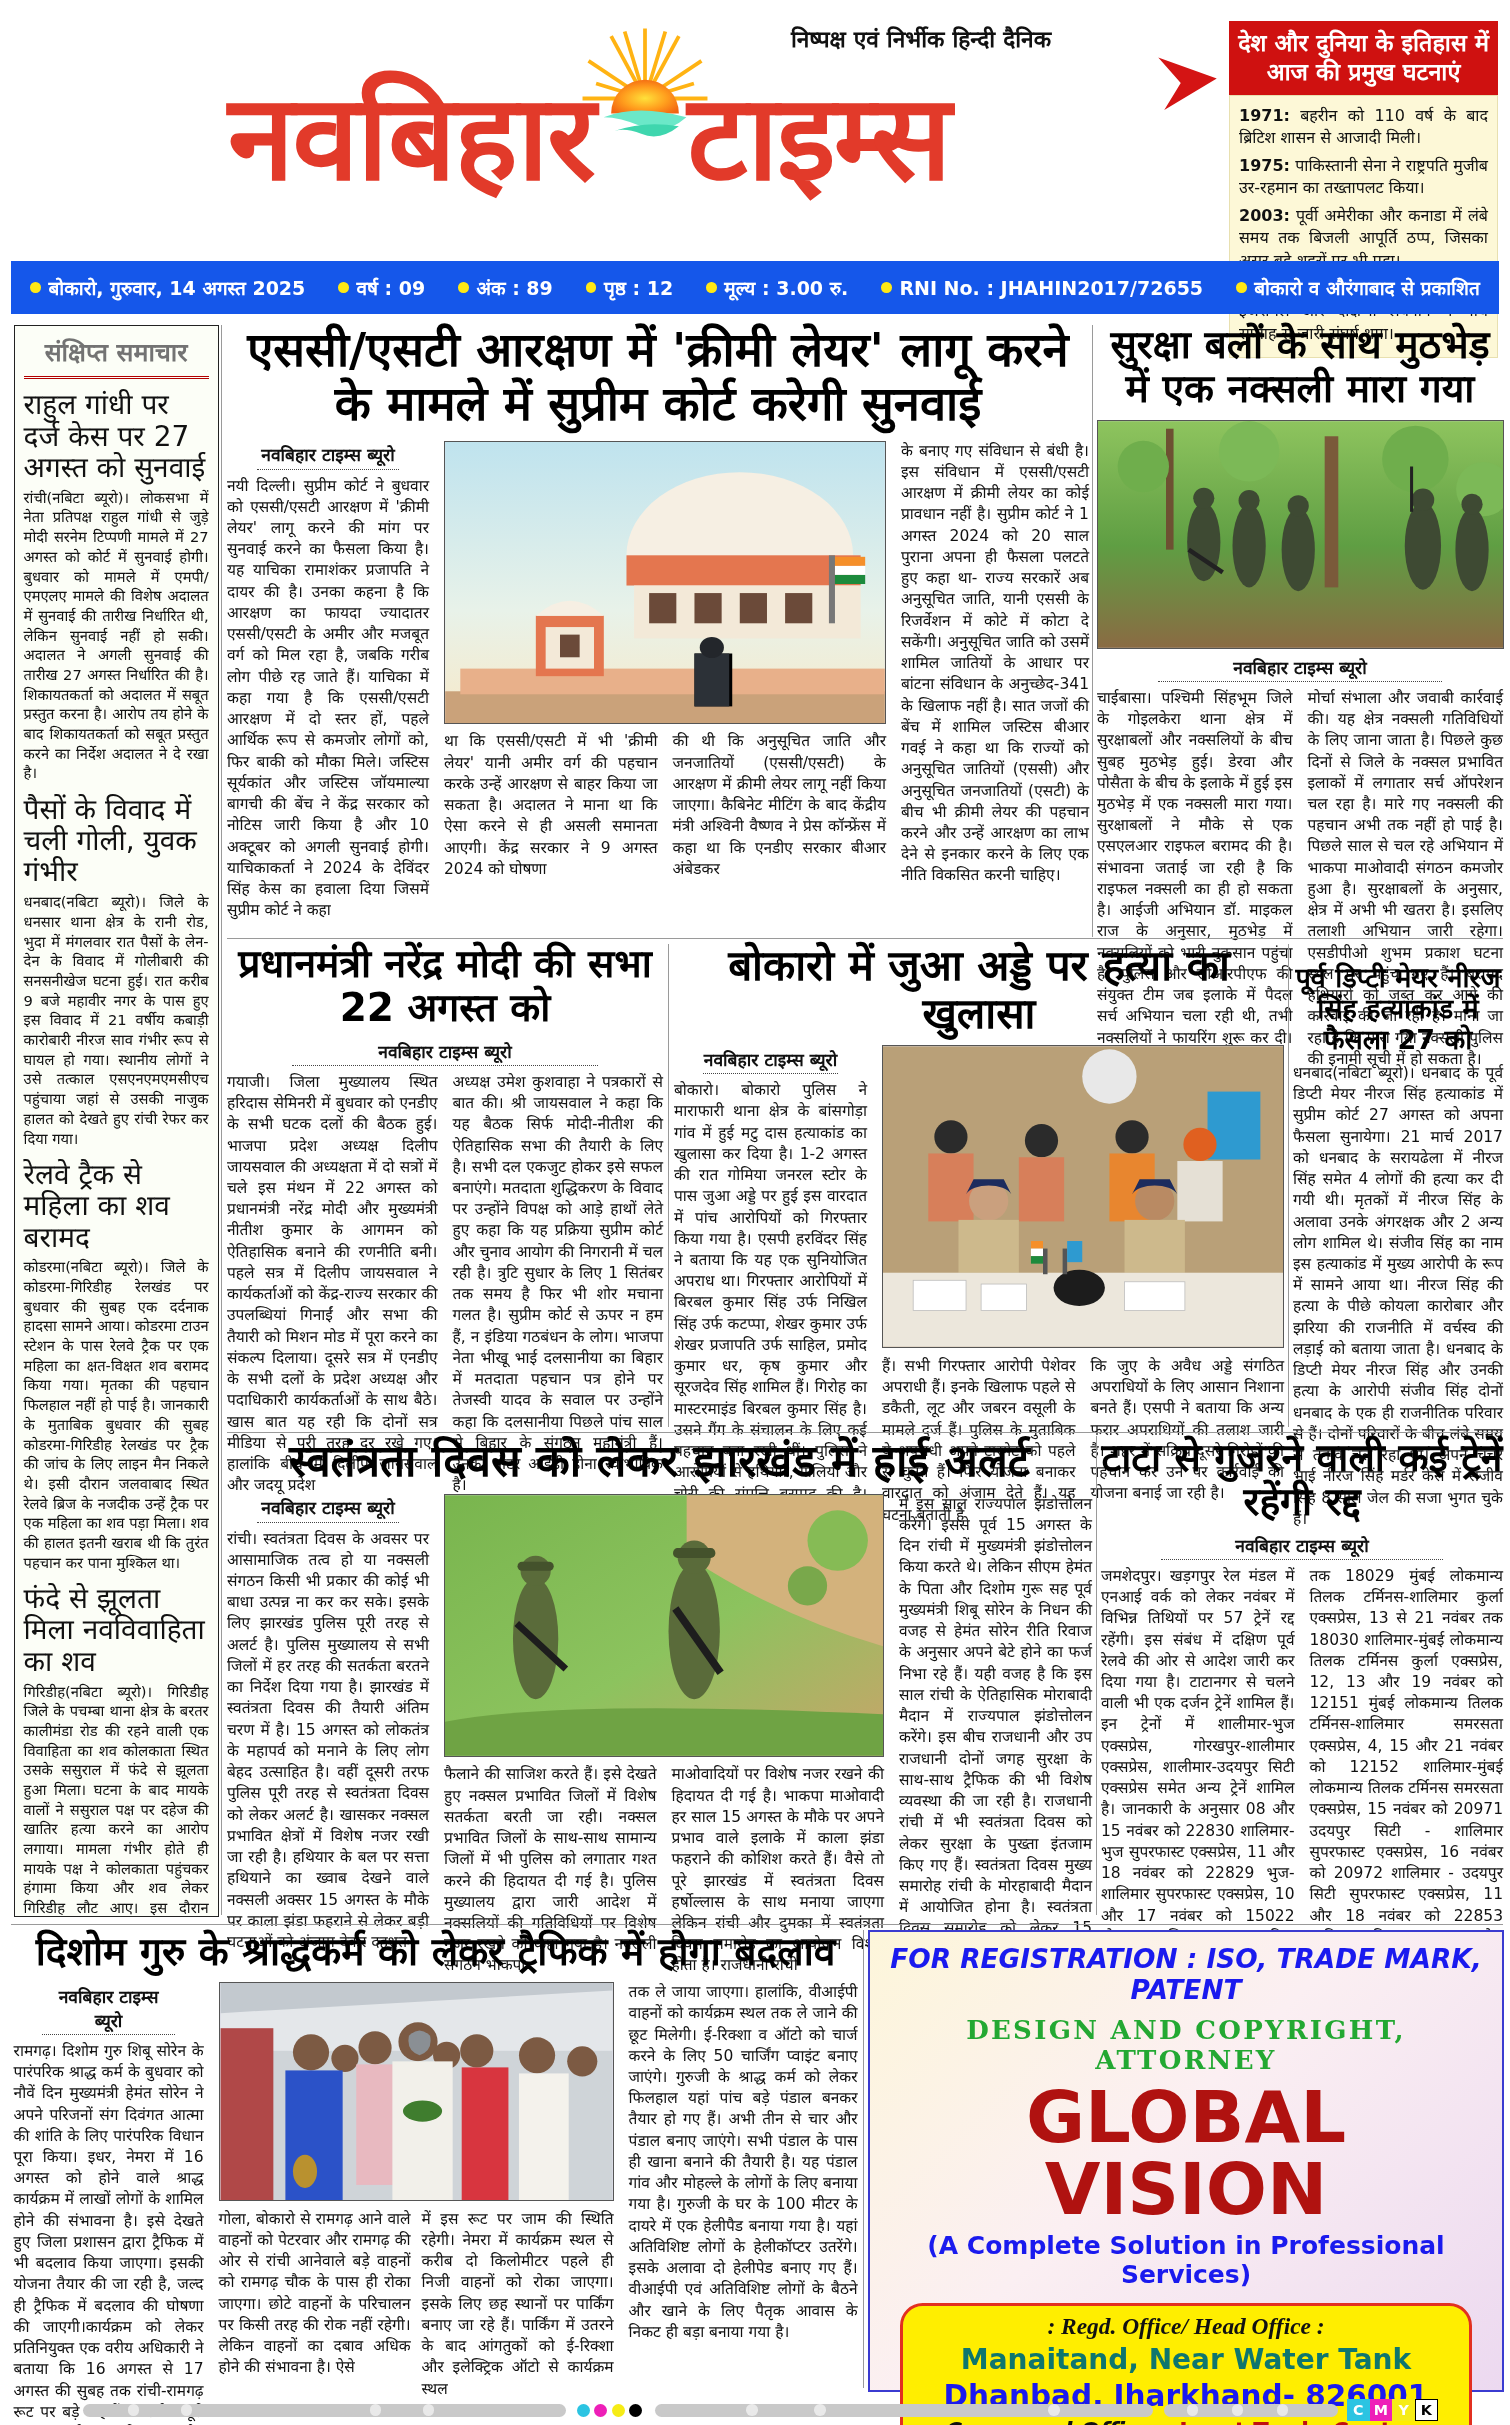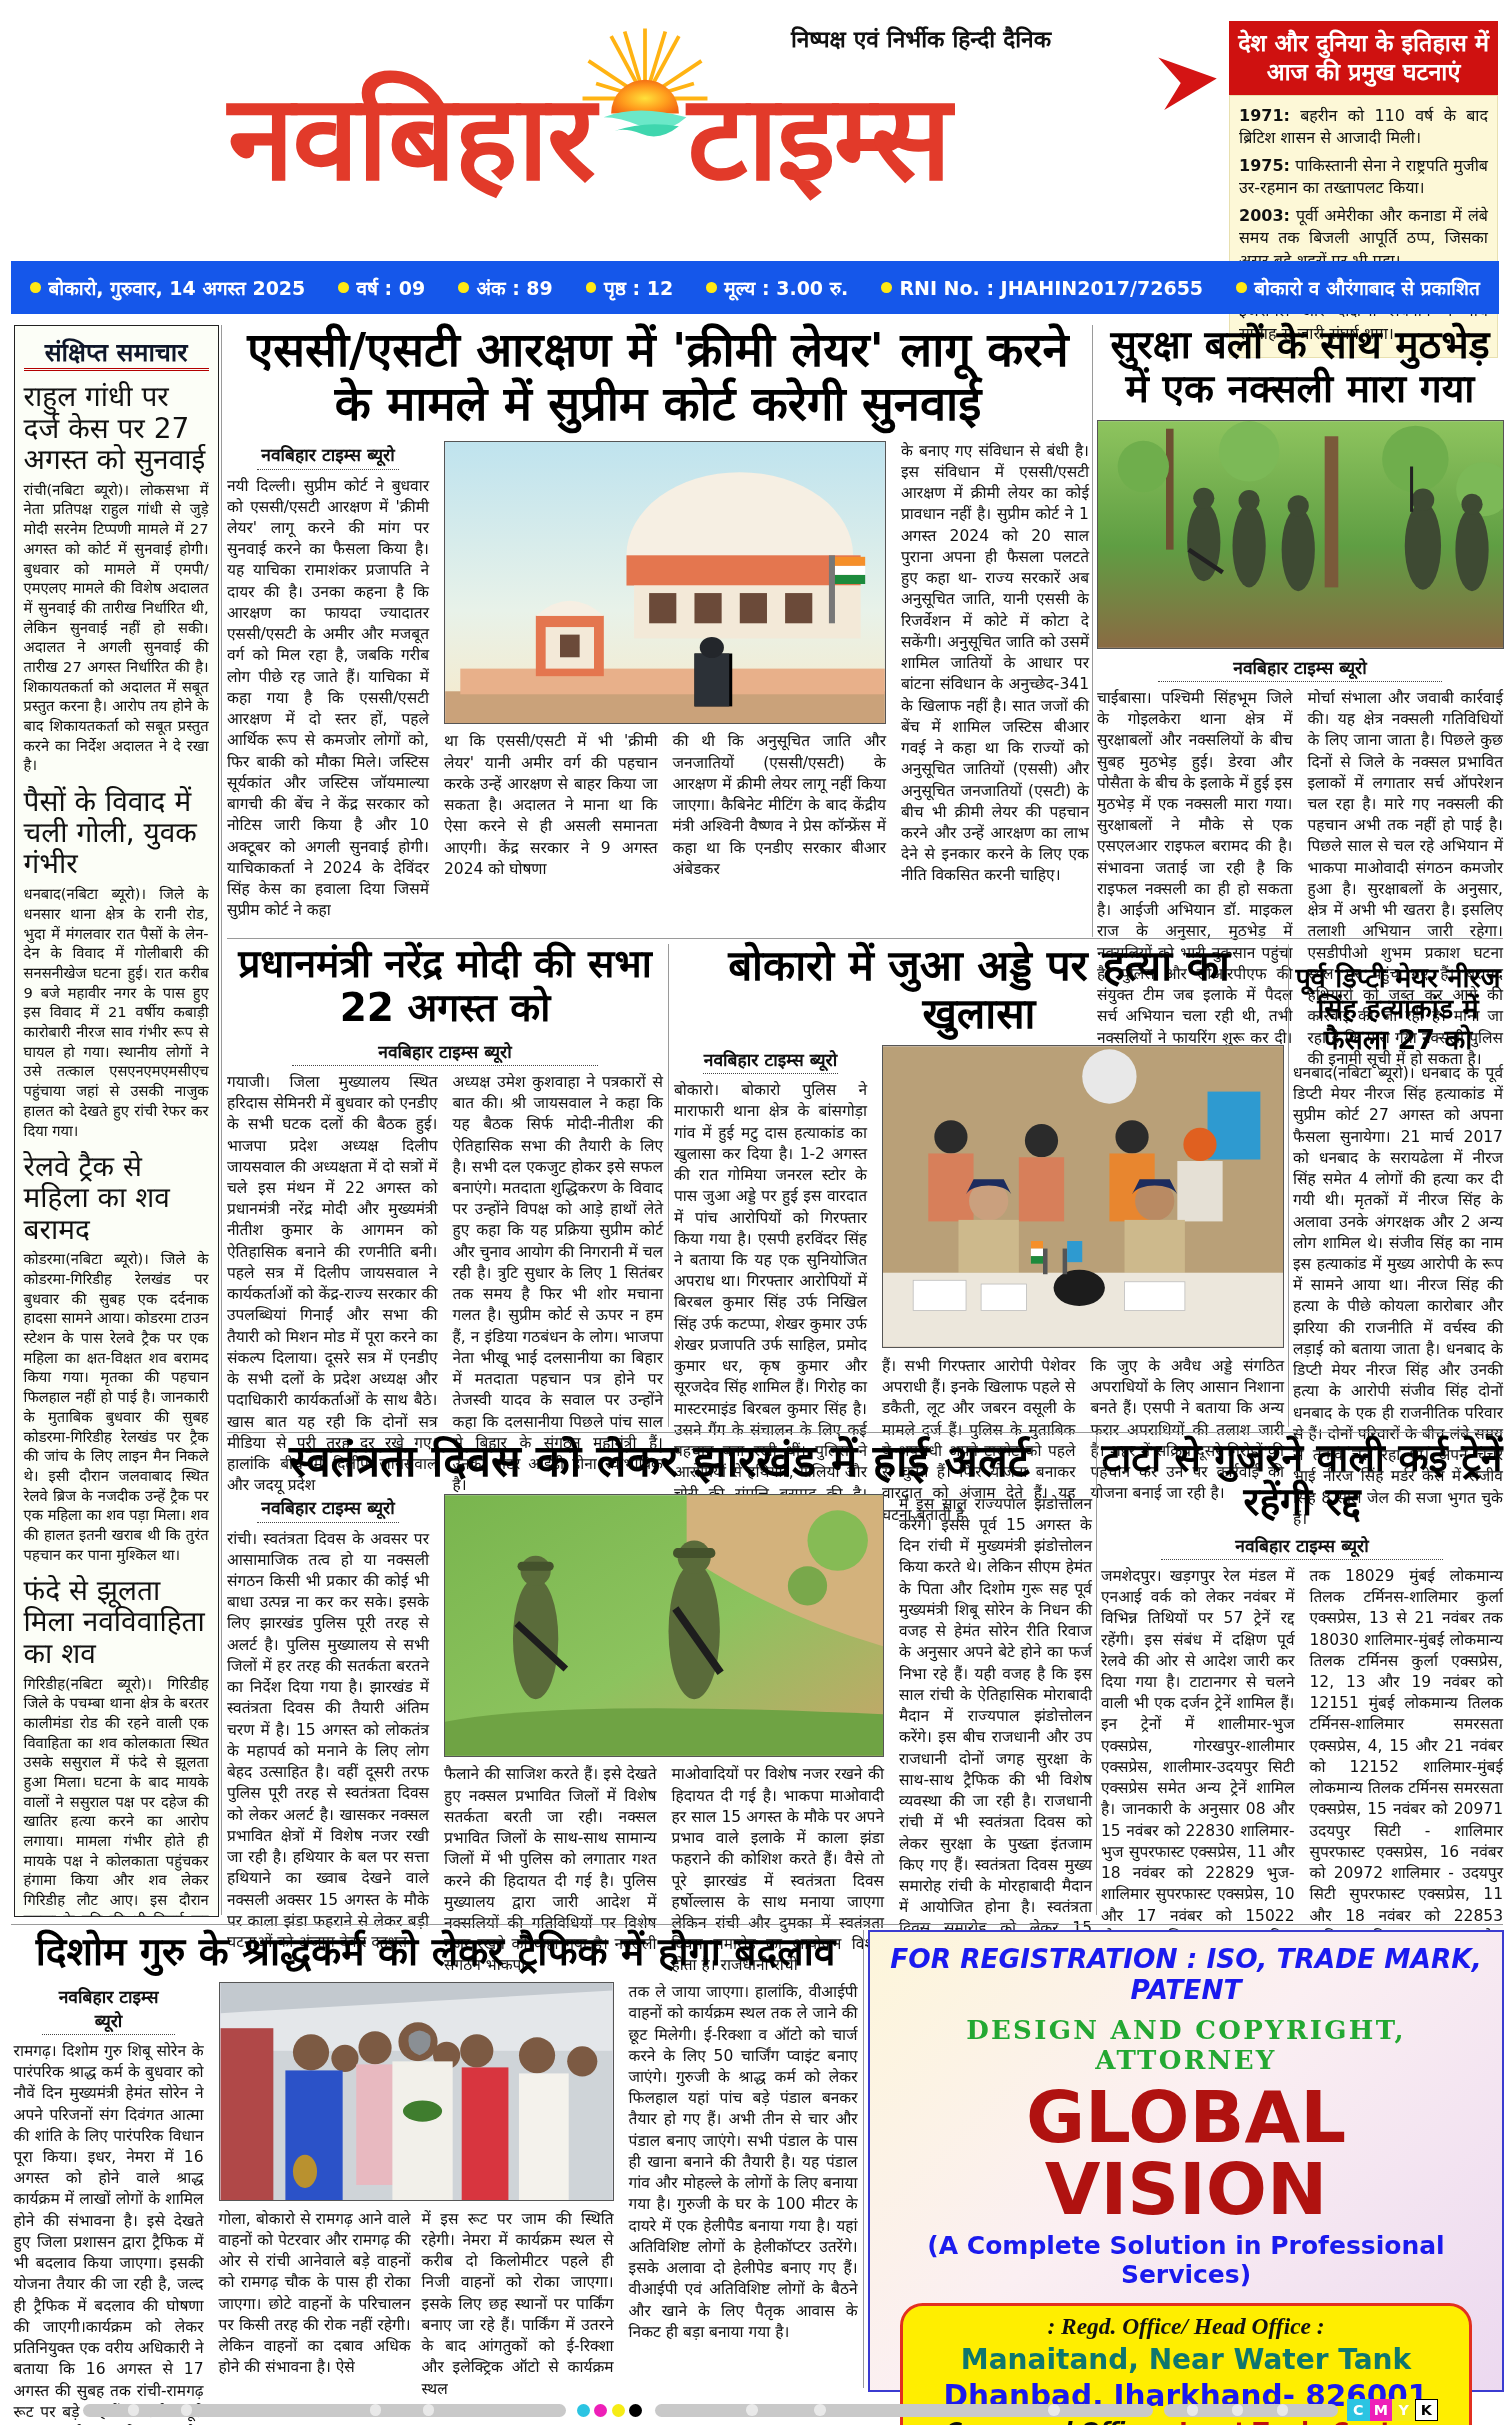--- a/index.html
+++ b/index.html
@@ -30,22 +30,22 @@
   .art{position:absolute;box-sizing:border-box;}
   .hl{font-weight:bold;color:#000;text-align:center;line-height:1.14;margin:0 0 7.6px 0;}
   .byline{font-weight:bold;font-size:17.4px;text-align:center;margin:1.5px auto 6px auto;
           border-bottom:1.5px dotted #444;width:70%;padding-bottom:2.3px;}
   .cols{display:flex;gap:15px;}
   .col{flex:1;font-size:15.5px;line-height:1.37;text-align:justify;}
   .photo{display:block;border:0.8px solid #555;background:#dde;}
   
   .briefs{position:absolute;top:325px;left:13.6px;width:205px;height:1592px;border:1.5px solid #222;
           background:#fcfef7;padding:7.6px 9px;box-sizing:border-box;overflow:hidden;}
-  .briefs .hd{color:#0f172a;font-size:25px;font-weight:bold;text-align:center;
-              border-bottom:3px double #b30000;padding-bottom:0;margin-bottom:6px;}
+  .briefs .hd{color:#737373;font-size:25px;font-weight:bold;text-align:center;
+              border-bottom:3px double #b30000;padding-bottom:8px;margin-bottom:6px;}
   .briefs .t{font-weight:normal;font-size:28px;line-height:1.12;margin:10.6px 0 4.5px 0;}
   .briefs .b{font-size:14.7px;line-height:1.34;text-align:justify;}
   
   .vline{position:absolute;width:0.8px;background:#9a9a9a;}
   .hline{position:absolute;height:0.8px;background:#9a9a9a;}
   
   .ad{position:absolute;top:1930px;left:868px;width:636px;height:462px;border:2.3px solid #3b3bd0;
       background:linear-gradient(135deg,#fdf6da 0%,#fbeff2 45%,#ecd9f0 100%);
       text-align:center;box-sizing:border-box;padding:10.6px 7.6px;}
   .ad .l1{color:#1a1aee;font-weight:bold;font-style:italic;font-size:26.4px;}

